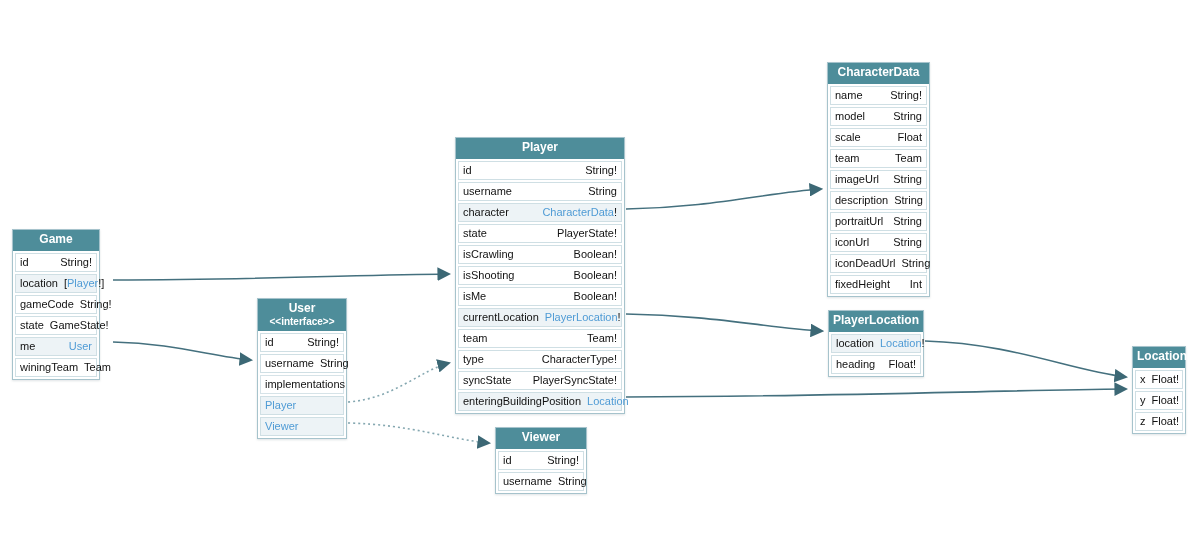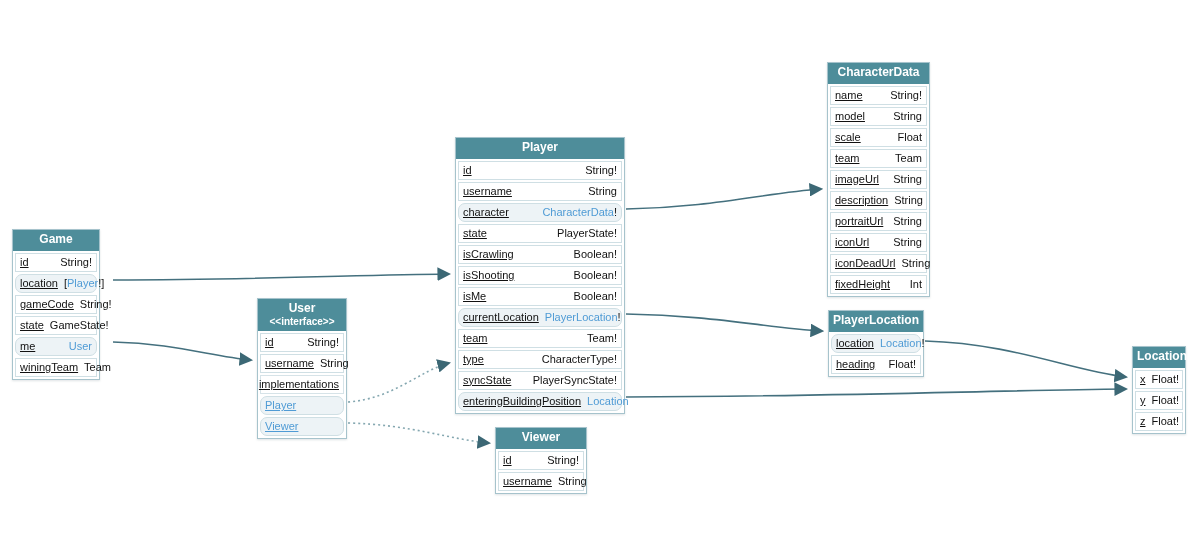--- a/index.html
+++ b/index.html
@@ -18,23 +18,23 @@
     background:#4e8d9a;color:#ffffff;text-align:center;font-weight:bold;
     padding:3px 4px 4px 4px;font-size:12px;line-height:1.15;cursor:pointer;
   }
   .tbl-subtitle{font-size:10px;font-weight:bold;}
   .row{
     display:flex;justify-content:space-between;gap:6px;
     margin:2px;border:1px solid #cfdfe4;padding:2px 4px;
     background:#ffffff;height:13px;line-height:13px;white-space:nowrap;
     cursor:pointer;
   }
-  .row.link-row{background:#edf3f6;border-radius:7px;}
-  .row.section-row{justify-content:flex-end;border-color:#d6e3e8;}
-  .fname{color:#111;text-decoration:underline;}
+  .row.link-row{background:#edf3f6;}
+  .row.section-row{justify-content:flex-start;border-color:#d6e3e8;}
+  .fname{color:#111;}
   .ftype{color:#111;}
   .blue{color:#4f9bd5;}
 </style>
 </head>
 <body>
 
 <div class="canvas">
   <svg class="edges" id="edges-svg" viewBox="0 0 1200 547" xmlns="http://www.w3.org/2000/svg">
     <defs>
       <marker id="arrow" viewBox="0 0 10 10" refX="8.5" refY="5" markerWidth="8.5" markerHeight="8.5" orient="auto-start-reverse">

